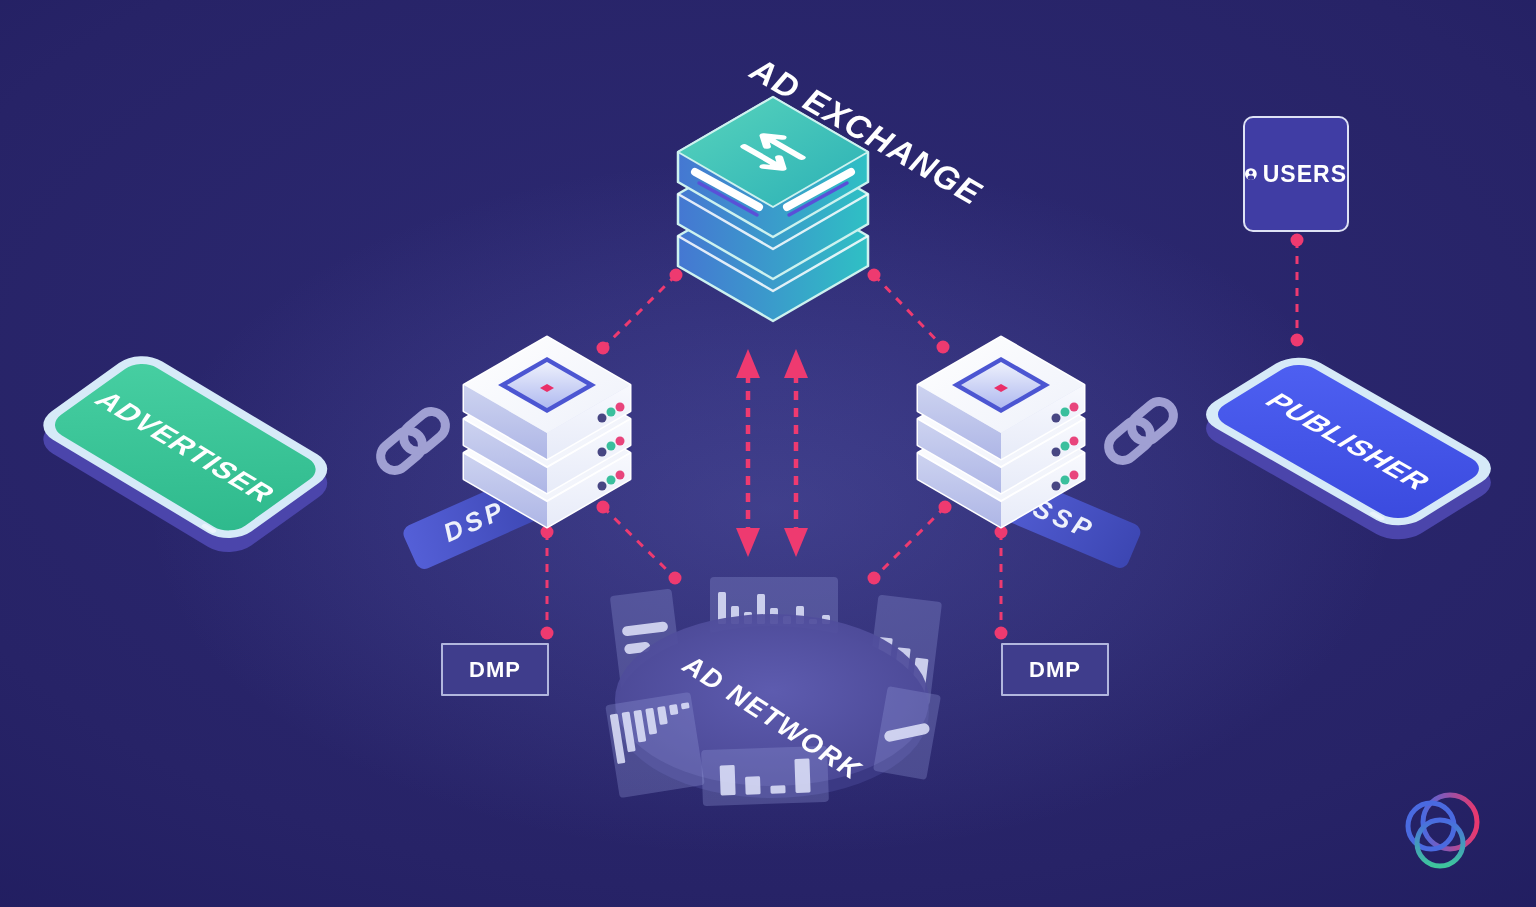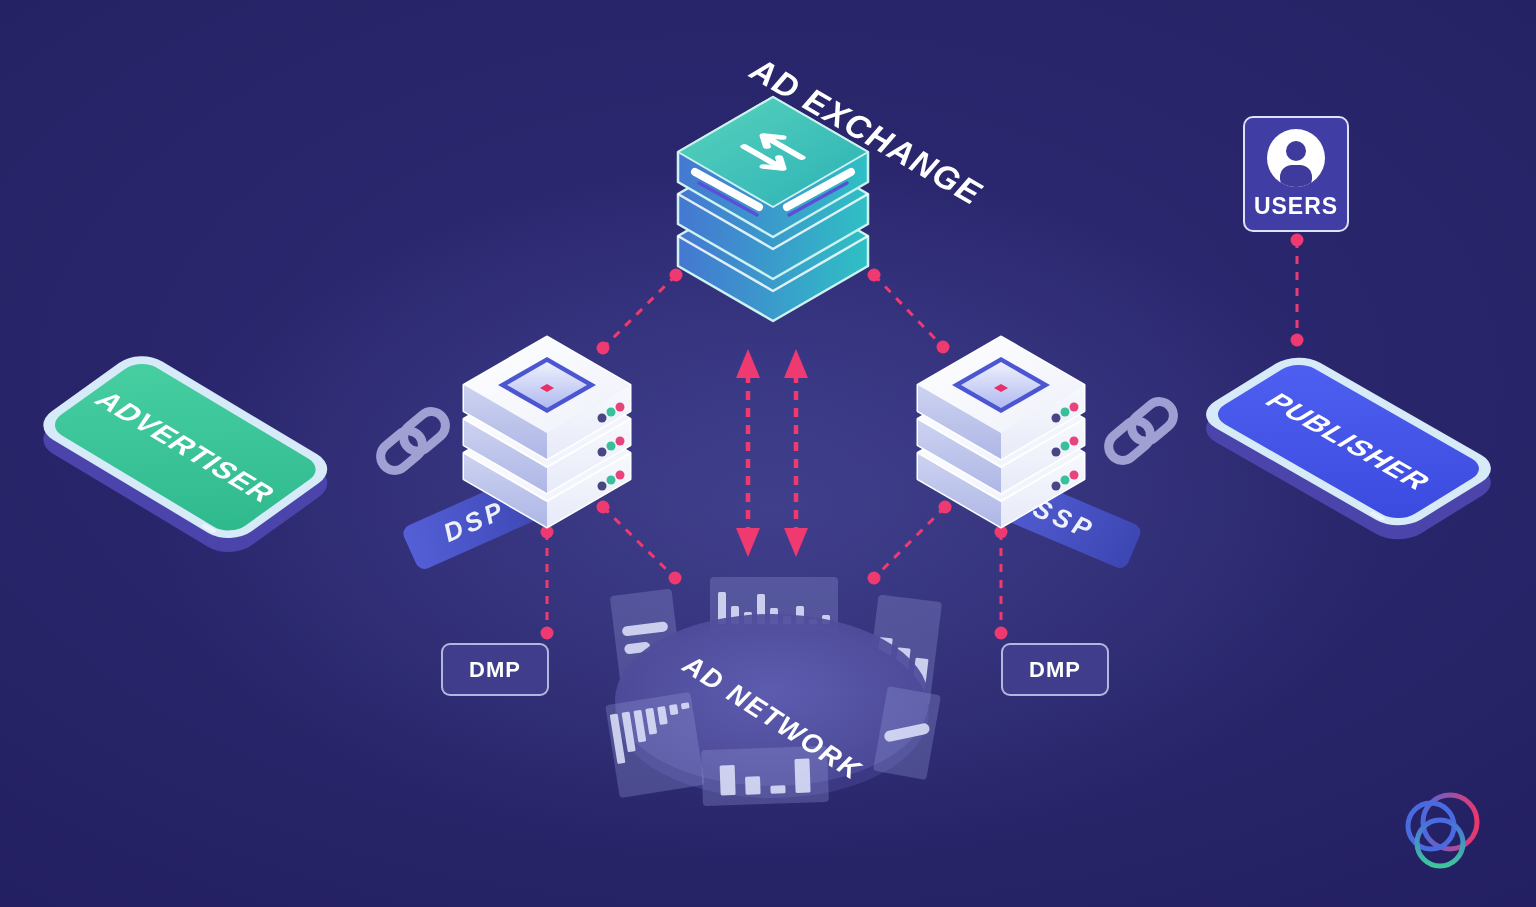--- a/index.html
+++ b/index.html
@@ -25,23 +25,23 @@
   .phone{background:#d6eaf8;}
   .adv-body{left:140px;top:348px;}
   .pub-body{left:1298px;top:350px;}
   .screen{position:absolute;inset:9px;border-radius:19px;display:flex;align-items:center;justify-content:center;
     color:#fff;font-weight:bold;font-size:29px;letter-spacing:1px;}
   .screen-adv{background:linear-gradient(135deg,#47cfa2,#2eb98c);}
   .screen-pub{background:linear-gradient(135deg,#4e60f2,#3a4ade);}
   .notch{position:absolute;right:22px;bottom:2px;width:15px;height:5px;border-radius:3px;background:#eaf4fd;}
   .users-card{position:absolute;left:1243px;top:116px;width:106px;height:116px;border-radius:10px;
     background:#403da4;border:2px solid rgba(235,240,252,0.92);box-sizing:border-box;
-    display:flex;flex-direction:column;align-items:center;justify-content:center;gap:6px;}
+    display:flex;flex-direction:row;align-items:center;justify-content:center;gap:6px;}
   .users-card .users-txt{color:#fff;font-weight:bold;font-size:23px;letter-spacing:1px;}
-  .dmp-card{position:absolute;width:108px;height:53px;border-radius:9px;background:#3f3d8c;
+  .dmp-card{position:absolute;width:108px;height:53px;border-radius:1px;background:#3f3d8c;
     border:2px solid rgba(210,218,245,0.78);box-sizing:border-box;display:flex;align-items:center;justify-content:center;
     color:#fff;font-weight:bold;font-size:22px;letter-spacing:1px;}
   .dmp-left{left:441px;top:643px;}
   .dmp-right{left:1001px;top:643px;}
   .logo{position:absolute;left:1398px;top:786px;}
 </style>
 </head>
 <body>
 
 <div class="stage">

